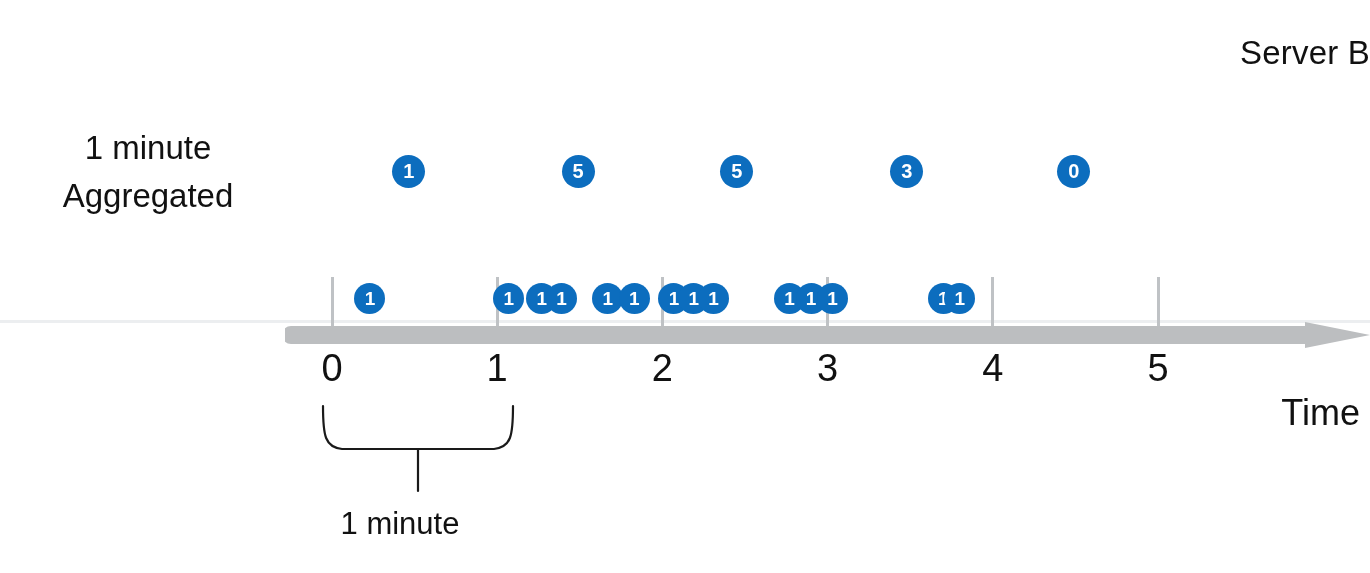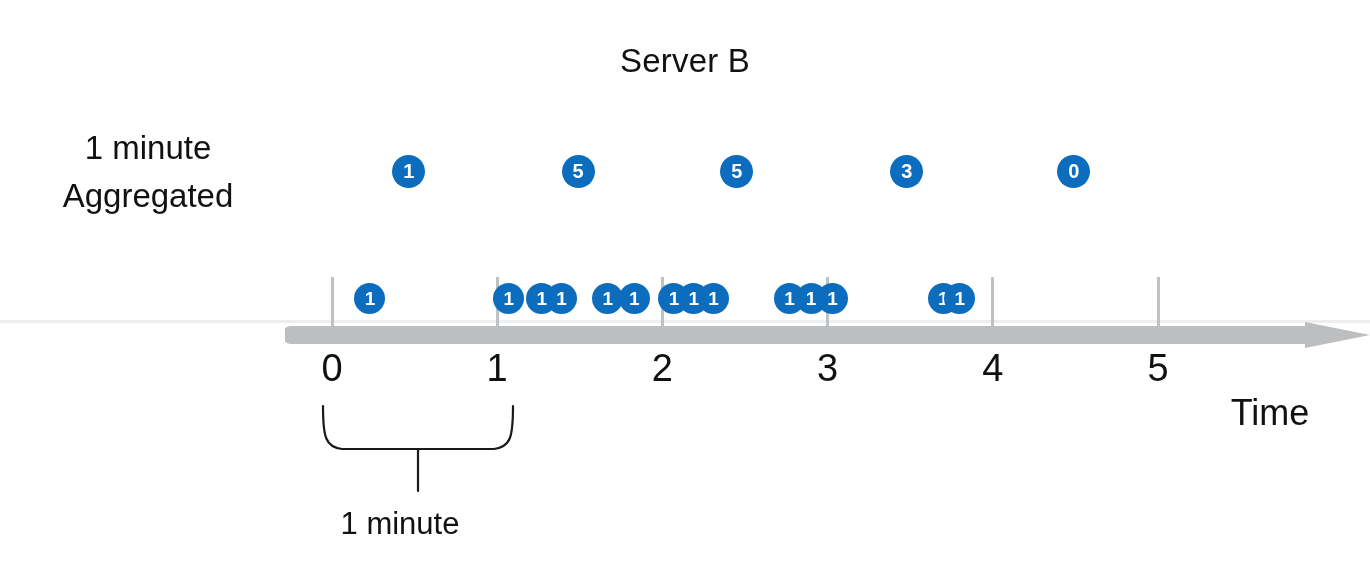--- a/index.html
+++ b/index.html
@@ -18,26 +18,25 @@
     overflow: hidden;
     background: #ffffff;
   }
   .abs { position: absolute; }
 
   
   #chart-title {
     left: 0;
     top: 33px;
     width: 1370px;
-    text-align: center;
+    text-align: right;
     font-size: 33px;
     line-height: 40px;
     color: #111111;
     letter-spacing: 0.2px;
-    margin-top: 8px;
   }
 
   
   .row-label {
     font-size: 33px;
     line-height: 48px;
     color: #111111;
     text-align: center;
     white-space: pre-line;
   }
@@ -126,21 +125,21 @@
     font-size: 31px;
     line-height: 42px;
     color: #111111;
   }
 
   
   #time-caption {
     left: 1180px;
     top: 390px;
     width: 180px;
-    text-align: center;
+    text-align: right;
     font-size: 36px;
     line-height: 46px;
     color: #111111;
   }
 </style>
 </head>
 <body>
 
 <div id="canvas">
 

